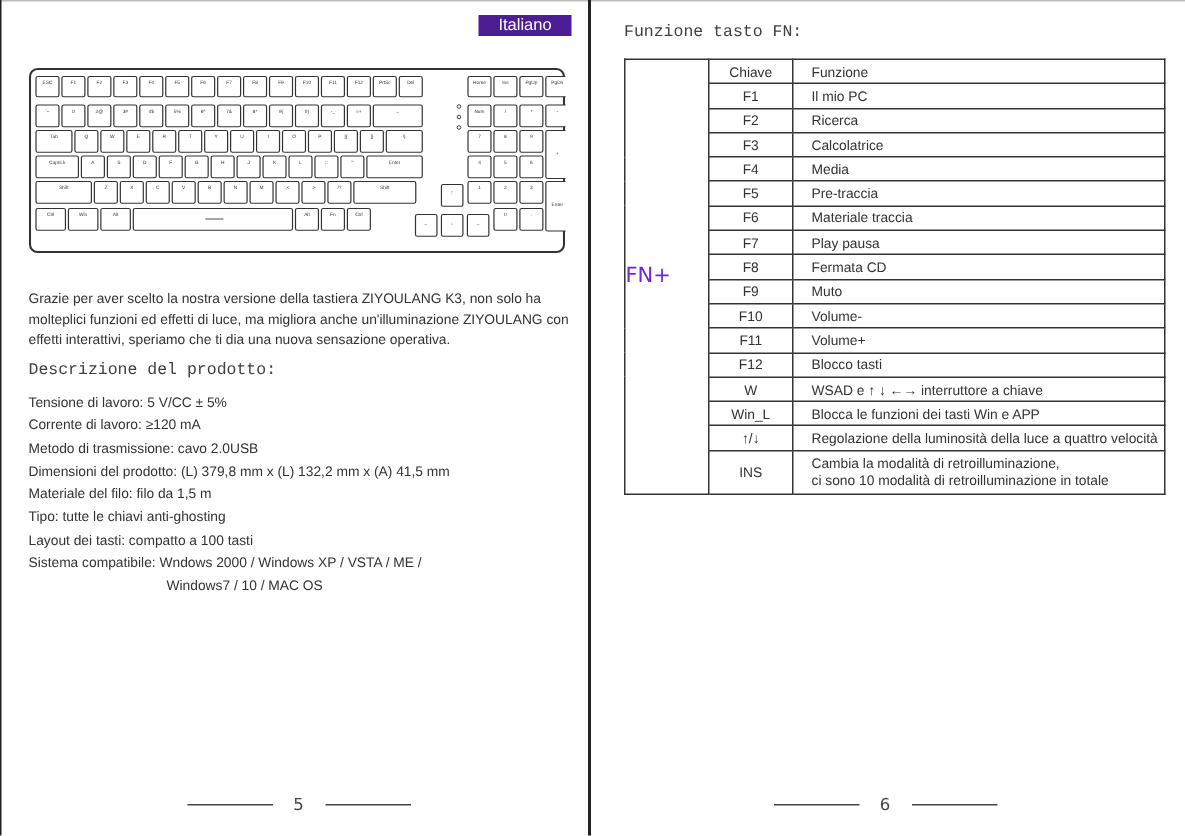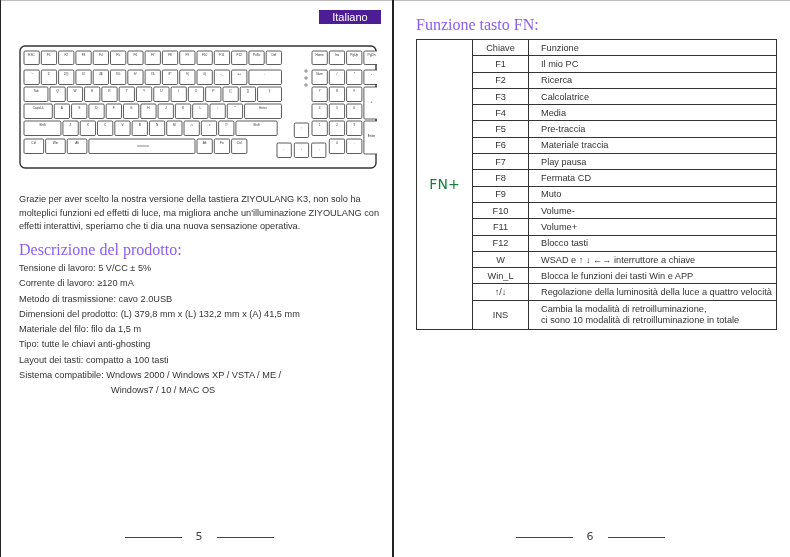--- a/index.html
+++ b/index.html
@@ -5,31 +5,31 @@
   html,body{margin:0;padding:0;background:#fff;}
   body{width:790px;height:557px;position:relative;overflow:hidden;font-family:"DejaVu Sans","Liberation Sans",sans-serif;color:#333;}
   .top-line{position:absolute;left:0;top:0;width:790px;height:1px;background:#bdbdbd;}
   .page{position:absolute;top:0;height:557px;}
   .page-left{left:0;width:392px;border-left:1.5px solid #222;}
   .divider{position:absolute;left:392px;top:0;width:2px;height:557px;background:#222;}
   .page-right{left:394px;width:396px;}
   .lang-tab{position:absolute;left:318px;top:10px;width:62px;height:14px;background:#4c1d95;color:#fff;font-size:11px;line-height:14px;text-align:center;font-family:"Liberation Sans",sans-serif;}
   .kbd{position:absolute;left:18px;top:45px;width:358px;height:124px;}
   .intro{position:absolute;left:18px;top:193px;width:370px;font-size:9.2px;line-height:13.5px;color:#333;font-family:Liberation Sans, sans-serif;}
-  .h2{position:absolute;font-family:Liberation Serif, serif;font-weight:normal;color:#8b5cf6;font-size:16px;}
+  .h2{position:absolute;font-family:Liberation Mono, monospace;font-weight:normal;color:#404040;font-size:11px;}
   .h2-left{left:18px;top:241px;}
   .spec-list{position:absolute;left:18px;top:261px;width:370px;font-size:9.2px;line-height:15.3px;font-family:"Liberation Sans",sans-serif;color:#333;margin:0;padding:0;list-style:none;}
   .spec-list li{white-space:nowrap;}
   .spec-cont{padding-left:92px;}
   .page-num{position:absolute;top:530px;width:200px;text-align:center;font-size:11px;color:#444;font-family:"DejaVu Sans",sans-serif;}
   .page-num .bar{display:inline-block;width:57px;height:1px;background:#444;vertical-align:middle;margin:0 14px;}
   .h2-right{left:22px;top:16px;}
   table.fn{position:absolute;left:22px;top:39px;border-collapse:collapse;font-family:"Liberation Sans",sans-serif;font-size:9.2px;color:#333;}
   table.fn td{border:1px solid #333;height:15.3px;padding:0;margin-left:47px;}
-  table.fn td.fnplus{width:55px;text-align:center;vertical-align:middle;font-size:14px;font-family:"DejaVu Sans",sans-serif;color:#15803d;}
+  table.fn td.fnplus{width:55px;text-align:left;vertical-align:middle;font-size:14px;font-family:"DejaVu Sans",sans-serif;color:#6d28d9;}
   table.fn td.key{width:55px;text-align:center;}
   table.fn td.func{width:235px;padding-left:12px;white-space:nowrap;}
   table.fn tr.tall td{height:28px;}
   table.fn td.func.two{line-height:11px;}
 </style>
 </head>
 <body>
 
 <div class="top-line"></div>
 

